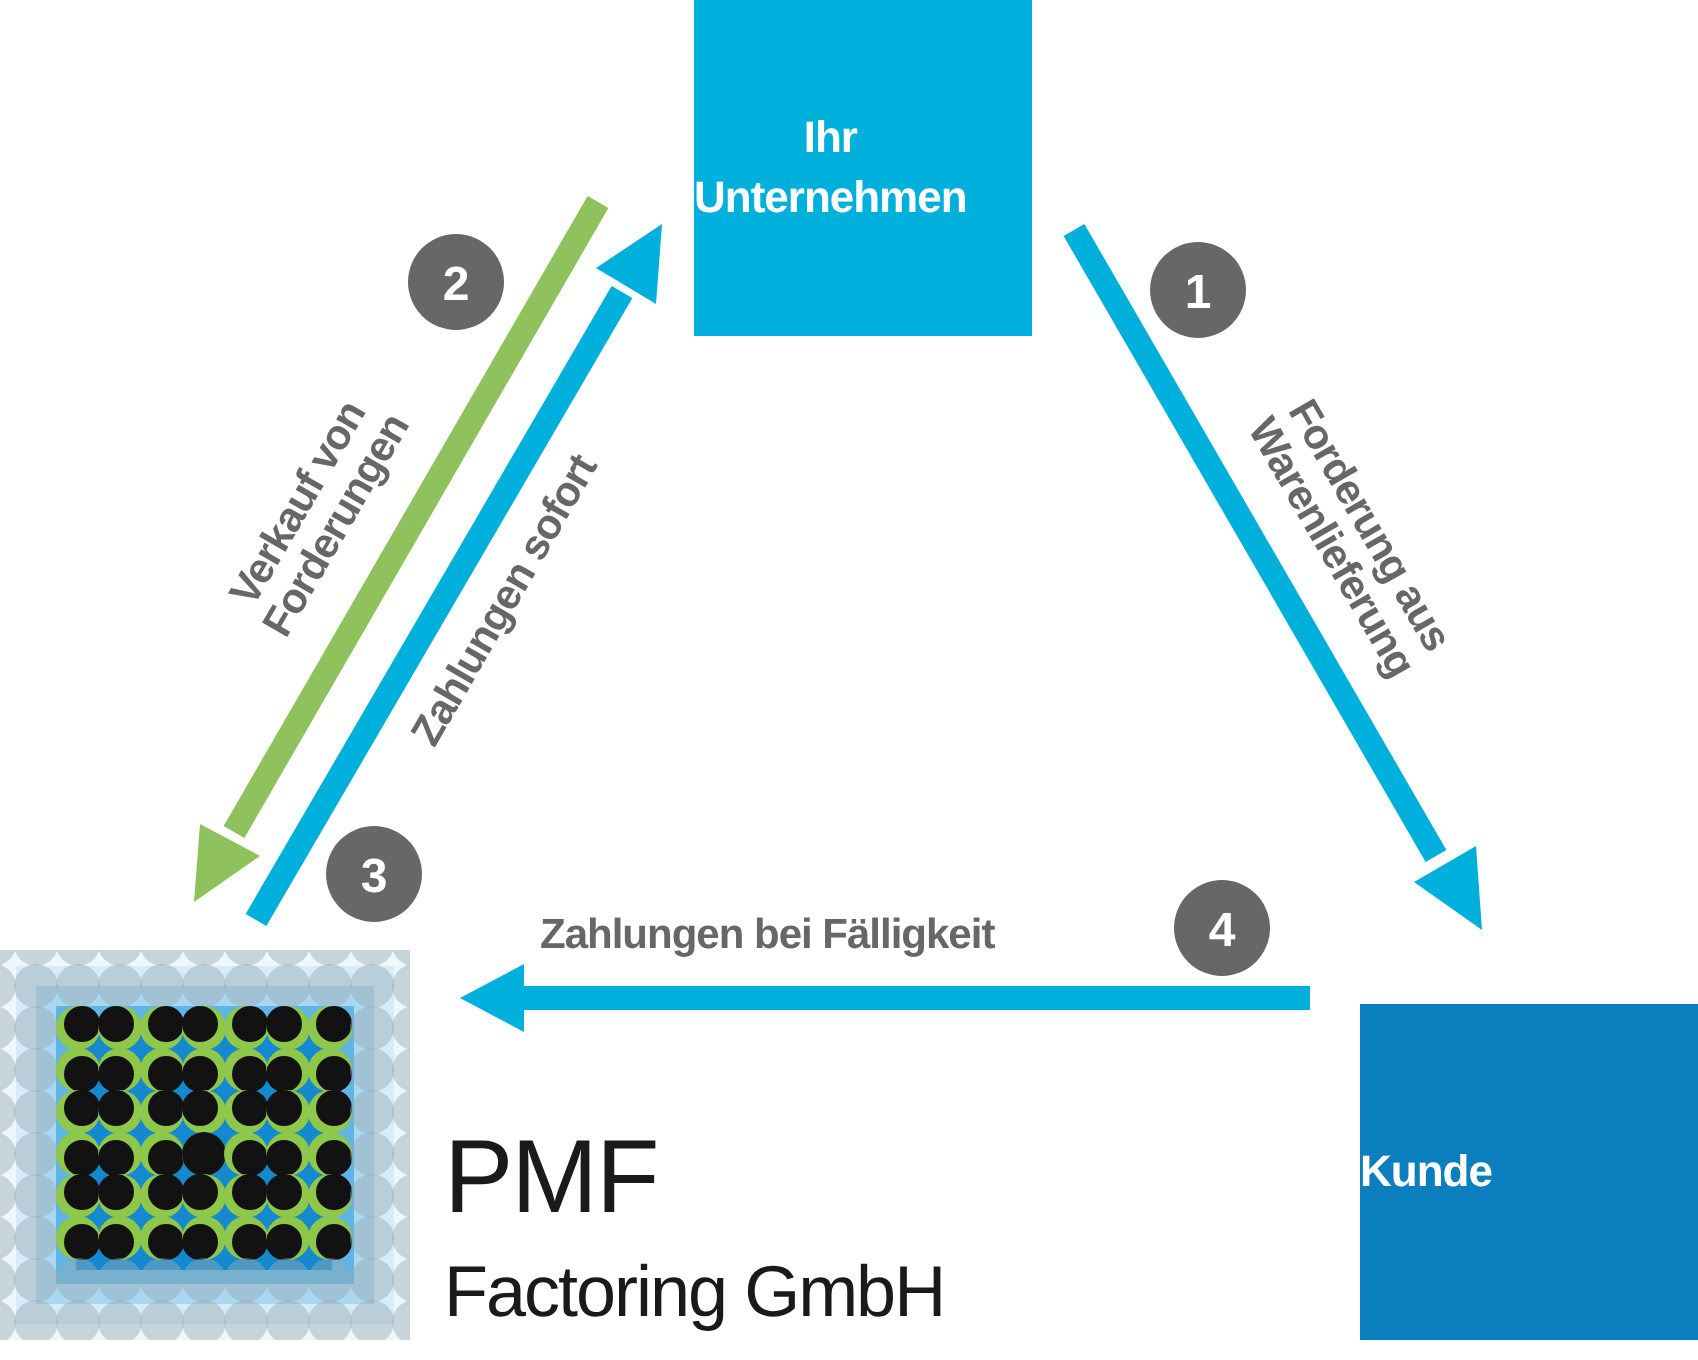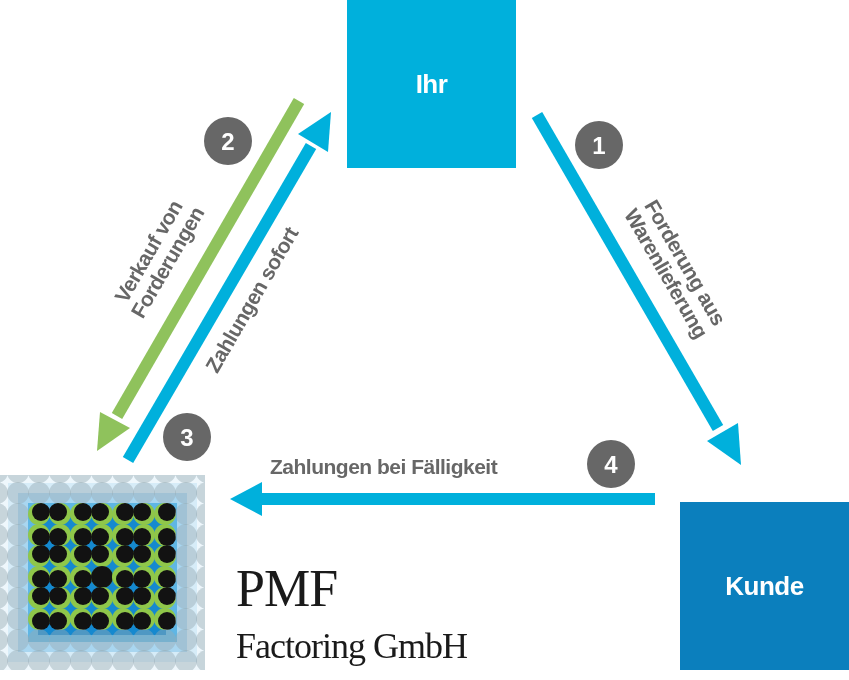--- a/index.html
+++ b/index.html
@@ -1,37 +1,38 @@
 <!DOCTYPE html>
 <html><head>
   <meta charset="utf-8">
   <style>
     html, body { margin: 0; padding: 0; background: #ffffff; }
     #stage { position: relative; width: 849px; height: 680px; overflow: hidden; background: #ffffff; }
-    .box { position: absolute; display: flex; align-items: center; justify-content: center; text-align: center;
-      color: #ffffff; font-family: "Liberation Sans", sans-serif; font-weight: bold; font-size: 26px; line-height: 30px;
+    .box { position: absolute; display: flex; align-items: center; text-align: center;
+      color: #ffffff; font-family: "Liberation Sans", sans-serif; font-weight: bold; font-size: 22px; line-height: 30px;
       letter-spacing: -0.5px; }
     #box-company { left: 347px; top: 0px; width: 169px; height: 168px; }
     #box-customer { left: 680px; top: 492px; width: 169px; height: 168px; margin-top: 10px; }
     svg#arrows { position: absolute; left: 0; top: 0; }
     .lbl { font-family: "Liberation Sans", sans-serif; font-weight: bold; font-size: 21px; fill: #676767; letter-spacing: -0.5px; }
     .badge-num { font-family: "Liberation Sans", sans-serif; font-weight: bold; font-size: 24px; fill: #ffffff; }
     #logo { position: absolute; left: 0; top: 475px; width: 205px; height: 195px; }
-    #brand { position: absolute; left: 236px; top: 563px; font-family: Liberation Serif, serif; color: #1a1a1a; }
+    #brand { position: absolute; left: 222px; top: 563px; font-family: Liberation Sans, sans-serif; color: #1a1a1a; }
     #brand-name { font-size: 52px; line-height: 52px; letter-spacing: -1px; font-weight: normal; }
     #brand-sub { font-size: 36px; line-height: 50px; letter-spacing: -1px; font-weight: normal; margin-top: 6px; }
   </style>
 </head>
 <body>
 
 <div id="stage">
 
   <div id="box-company" class="box" style="background: rgb(0, 176, 220);">
     <div>
       <div>Ihr</div>
+      <div>Unternehmen</div>
     </div>
   </div>
 
   <div id="box-customer" class="box" style="background: rgb(11, 127, 189);">
     <div>Kunde</div>
   </div>
 
   <svg id="arrows" width="849" height="680" viewBox="0 0 849 680">
 
     <g>

